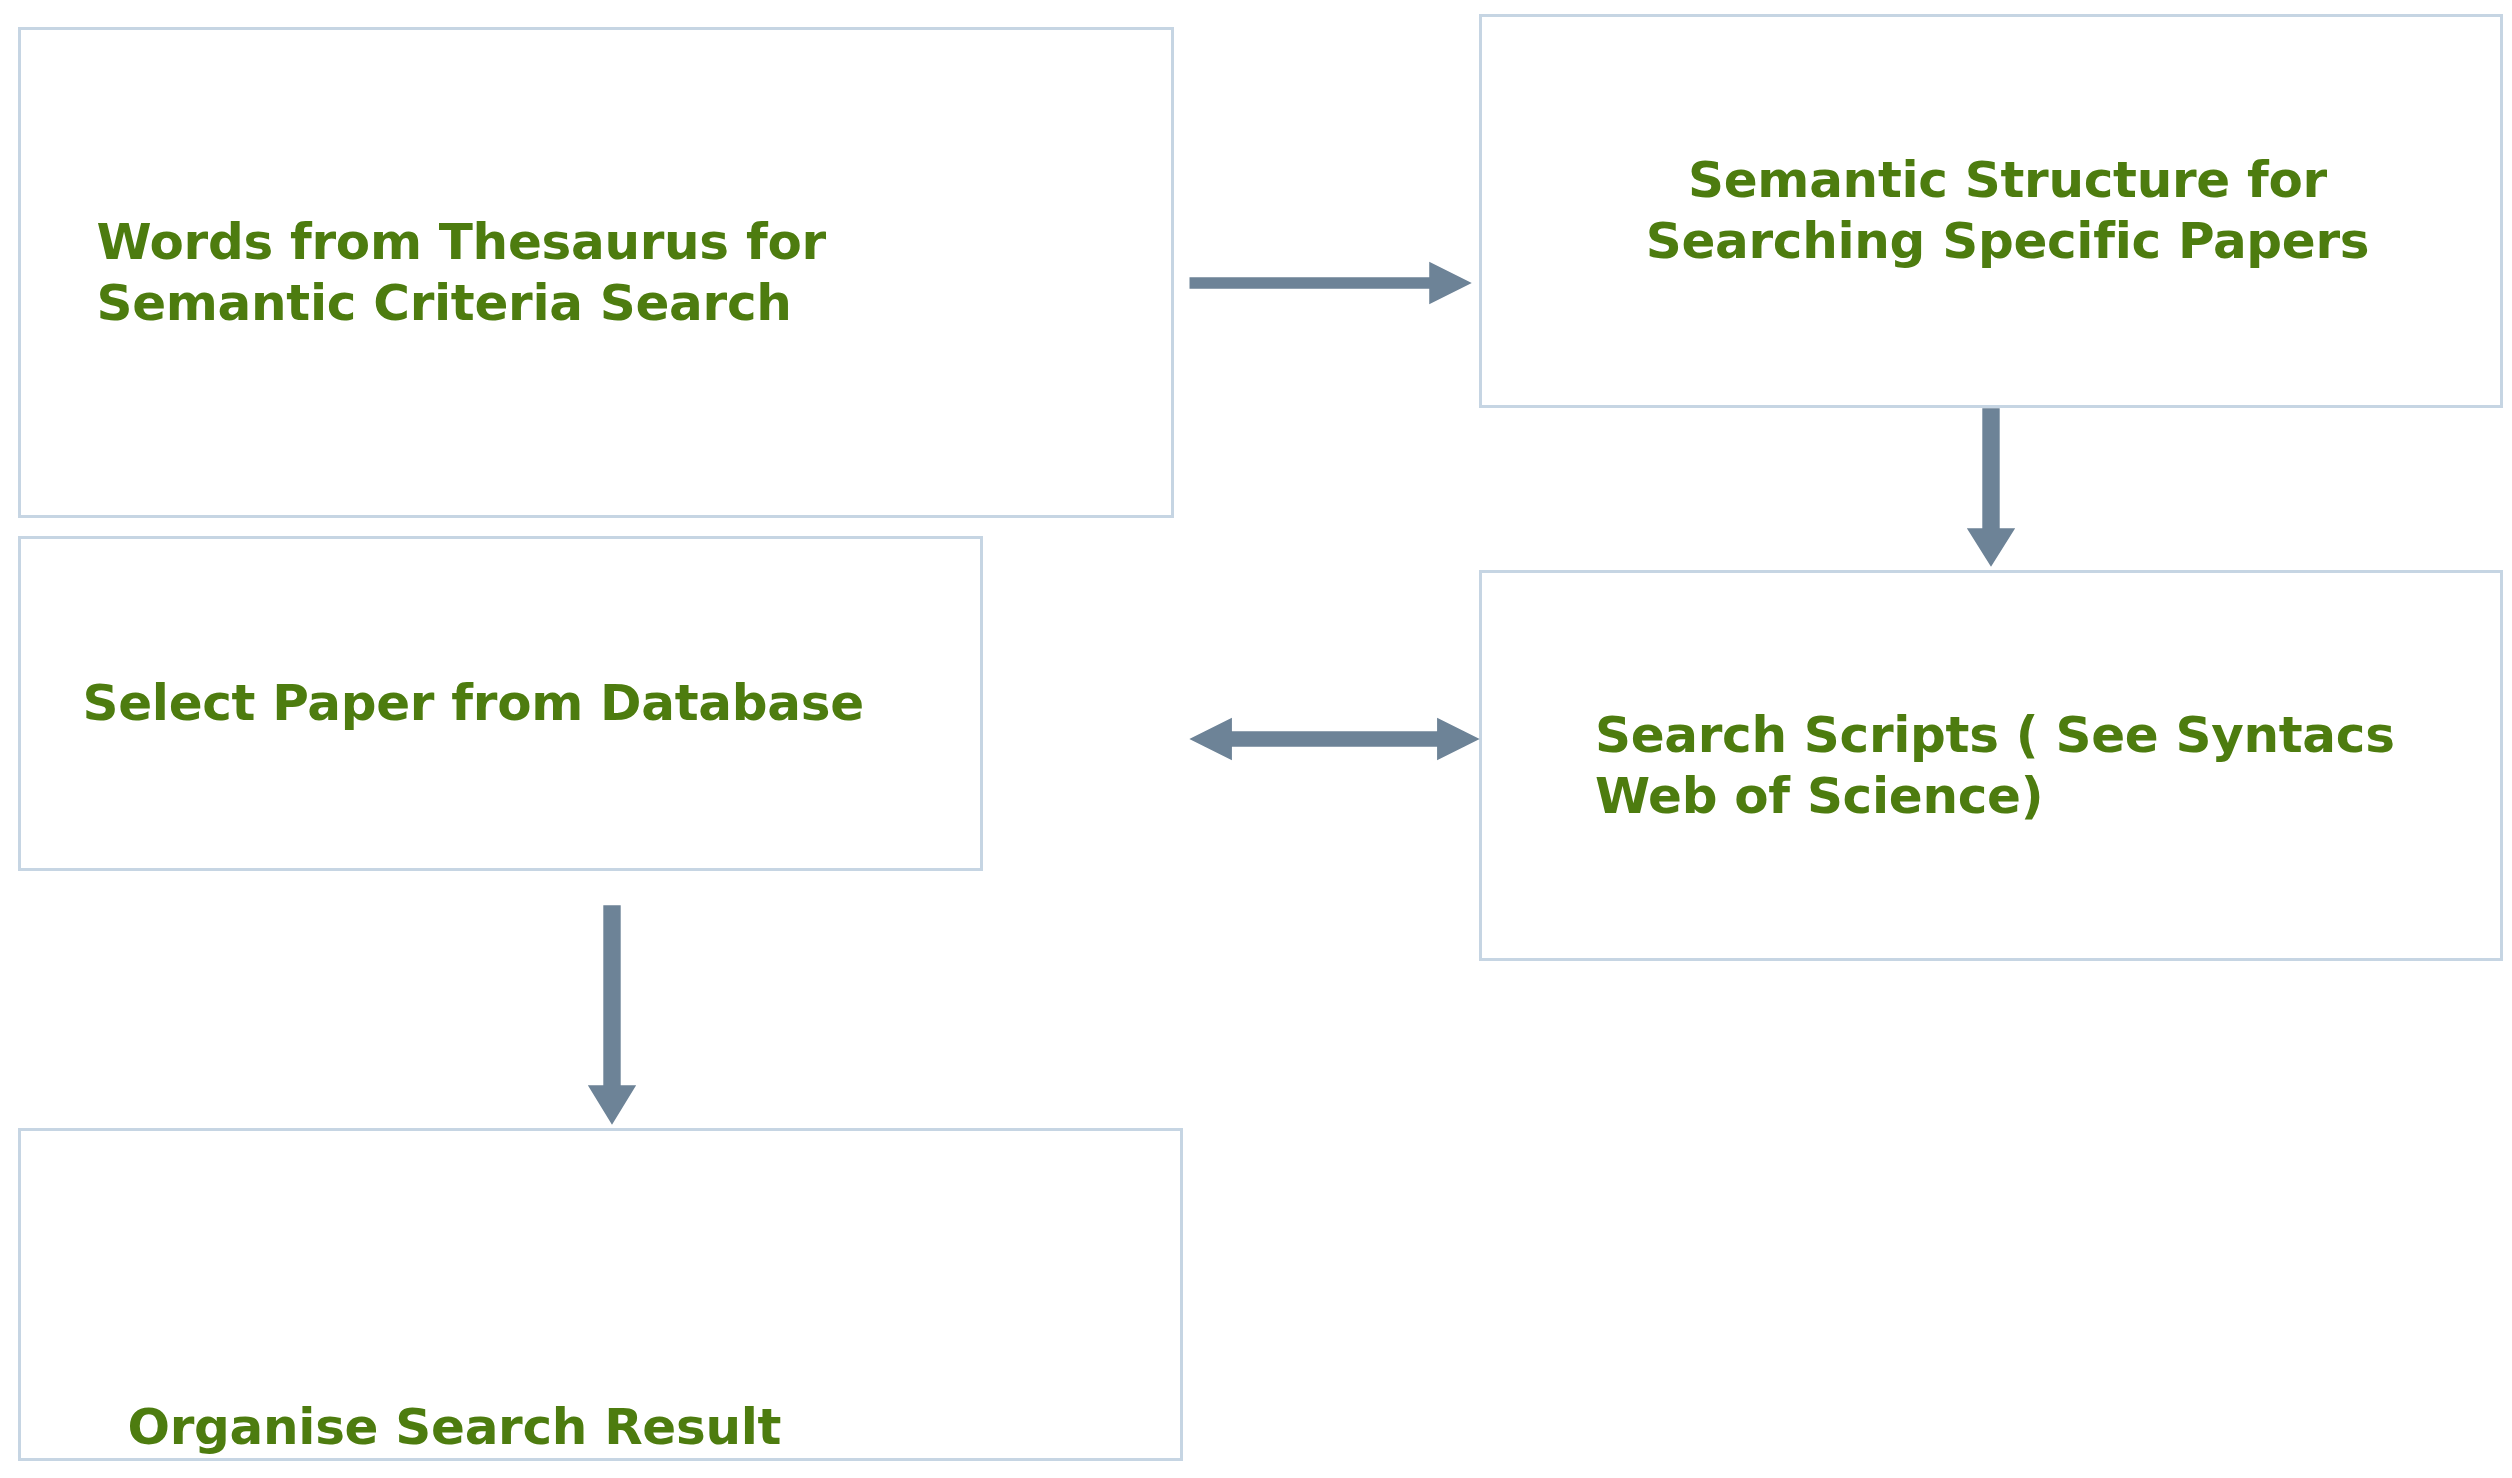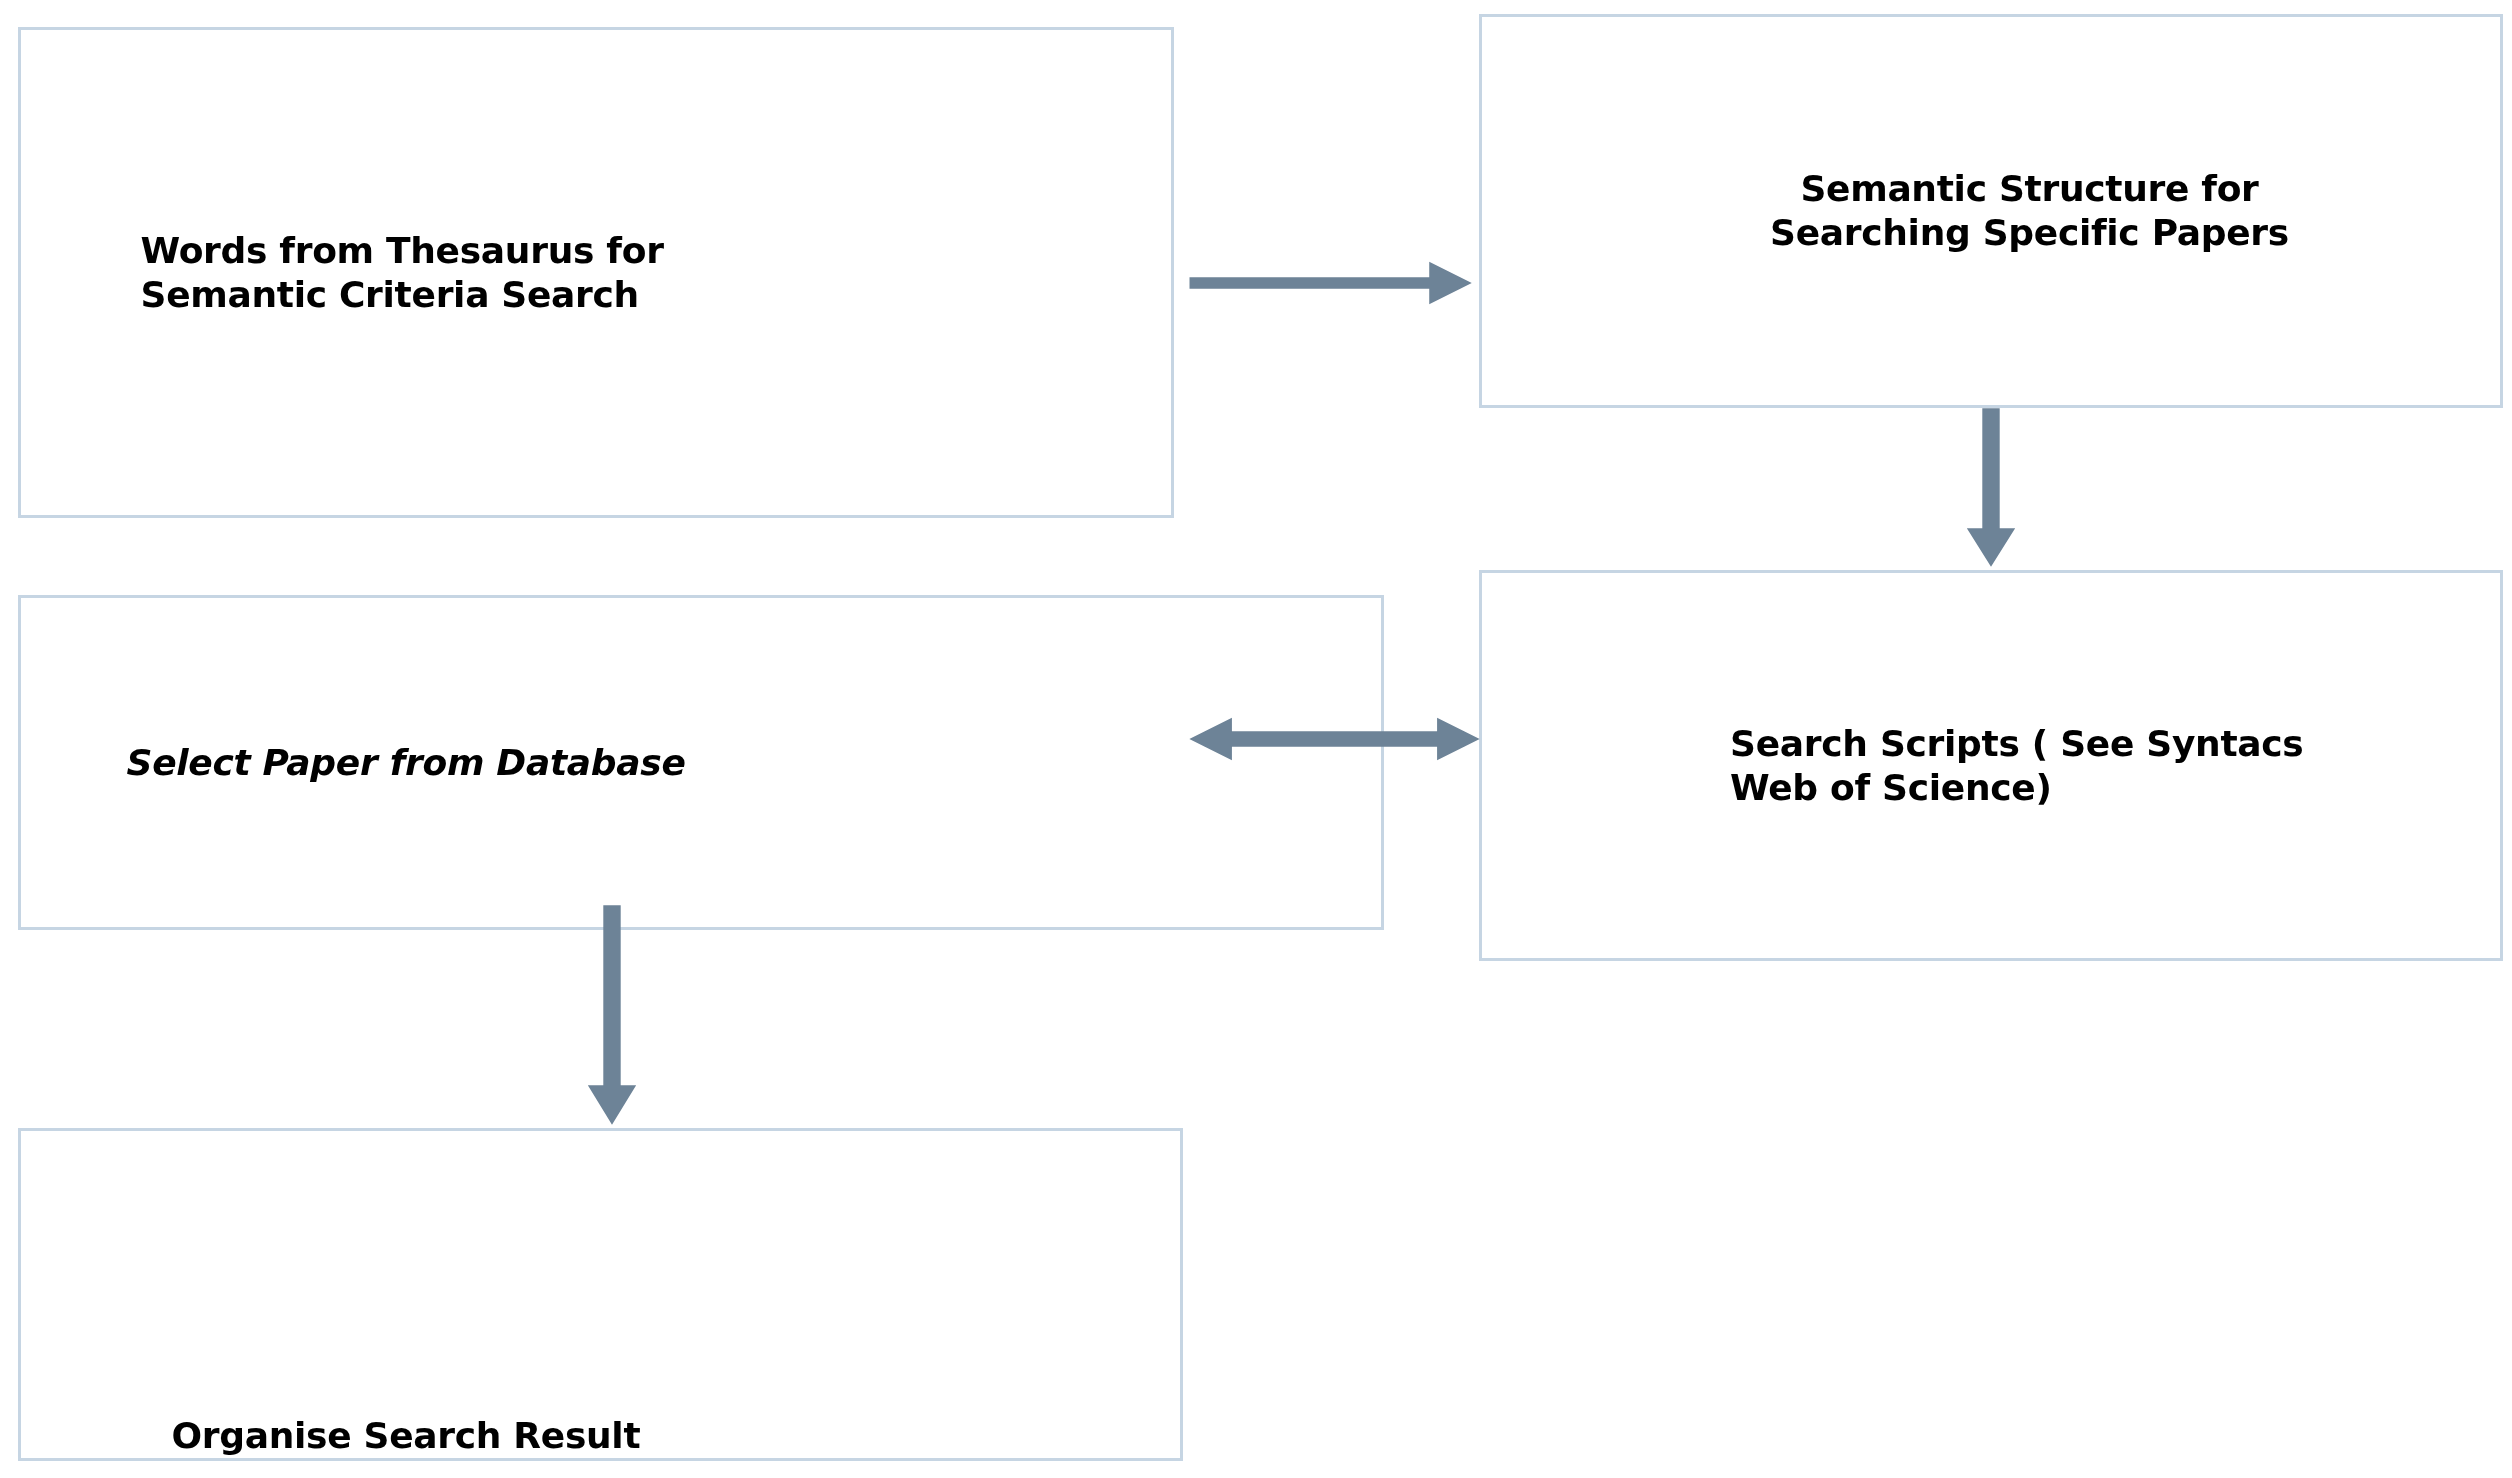--- a/index.html
+++ b/index.html
@@ -17,32 +17,31 @@
   }
   .node {
     position: absolute;
     box-sizing: border-box;
     background: #ffffff;
     border: 3.9px solid #c6d5e3;
     display: flex;
     align-items: center;
   }
   .node-label {
-    color: #000000;
+    color: #4d7c0f;
     font-weight: bold;
-    font-size: 36px;
+    font-size: 50px;
     line-height: 1.22;
     letter-spacing: -0.3px;
     white-space: pre-line;
-    margin-left: 44px;
   }
   
   #node-thesaurus  { left: 17.5px;   top: 27px;   width: 1156px; height: 491px; }
   #node-structure  { left: 1479px; top: 13.6px;   width: 1024px; height: 394px; }
-  #node-select     { left: 17.5px;   top: 595px;  width: 1366px; height: 335px; font-style: italic; }
+  #node-select     { left: 17.5px;   top: 536px;  width: 965px; height: 335px; }
   #node-scripts    { left: 1479px; top: 570px;  width: 1024px; height: 391px; justify-content: center; }
   #node-organise   { left: 17.5px;   top: 1128px; width: 1165px; height: 333px; align-items: flex-end; }
 
   
   #node-thesaurus  .node-label { padding-left: 76px;  padding-right: 39px; }
   #node-structure  .node-label { padding-left: 72px;  padding-right: 39px; text-align: center; width: 100%; box-sizing: border-box; }
   #node-select     .node-label { padding-left: 62px;  padding-right: 39px; }
   #node-scripts    .node-label { padding-left: 27px;  padding-right: 19.4px; }
   #node-organise   .node-label { padding-left: 107px; padding-right: 39px; }
 

